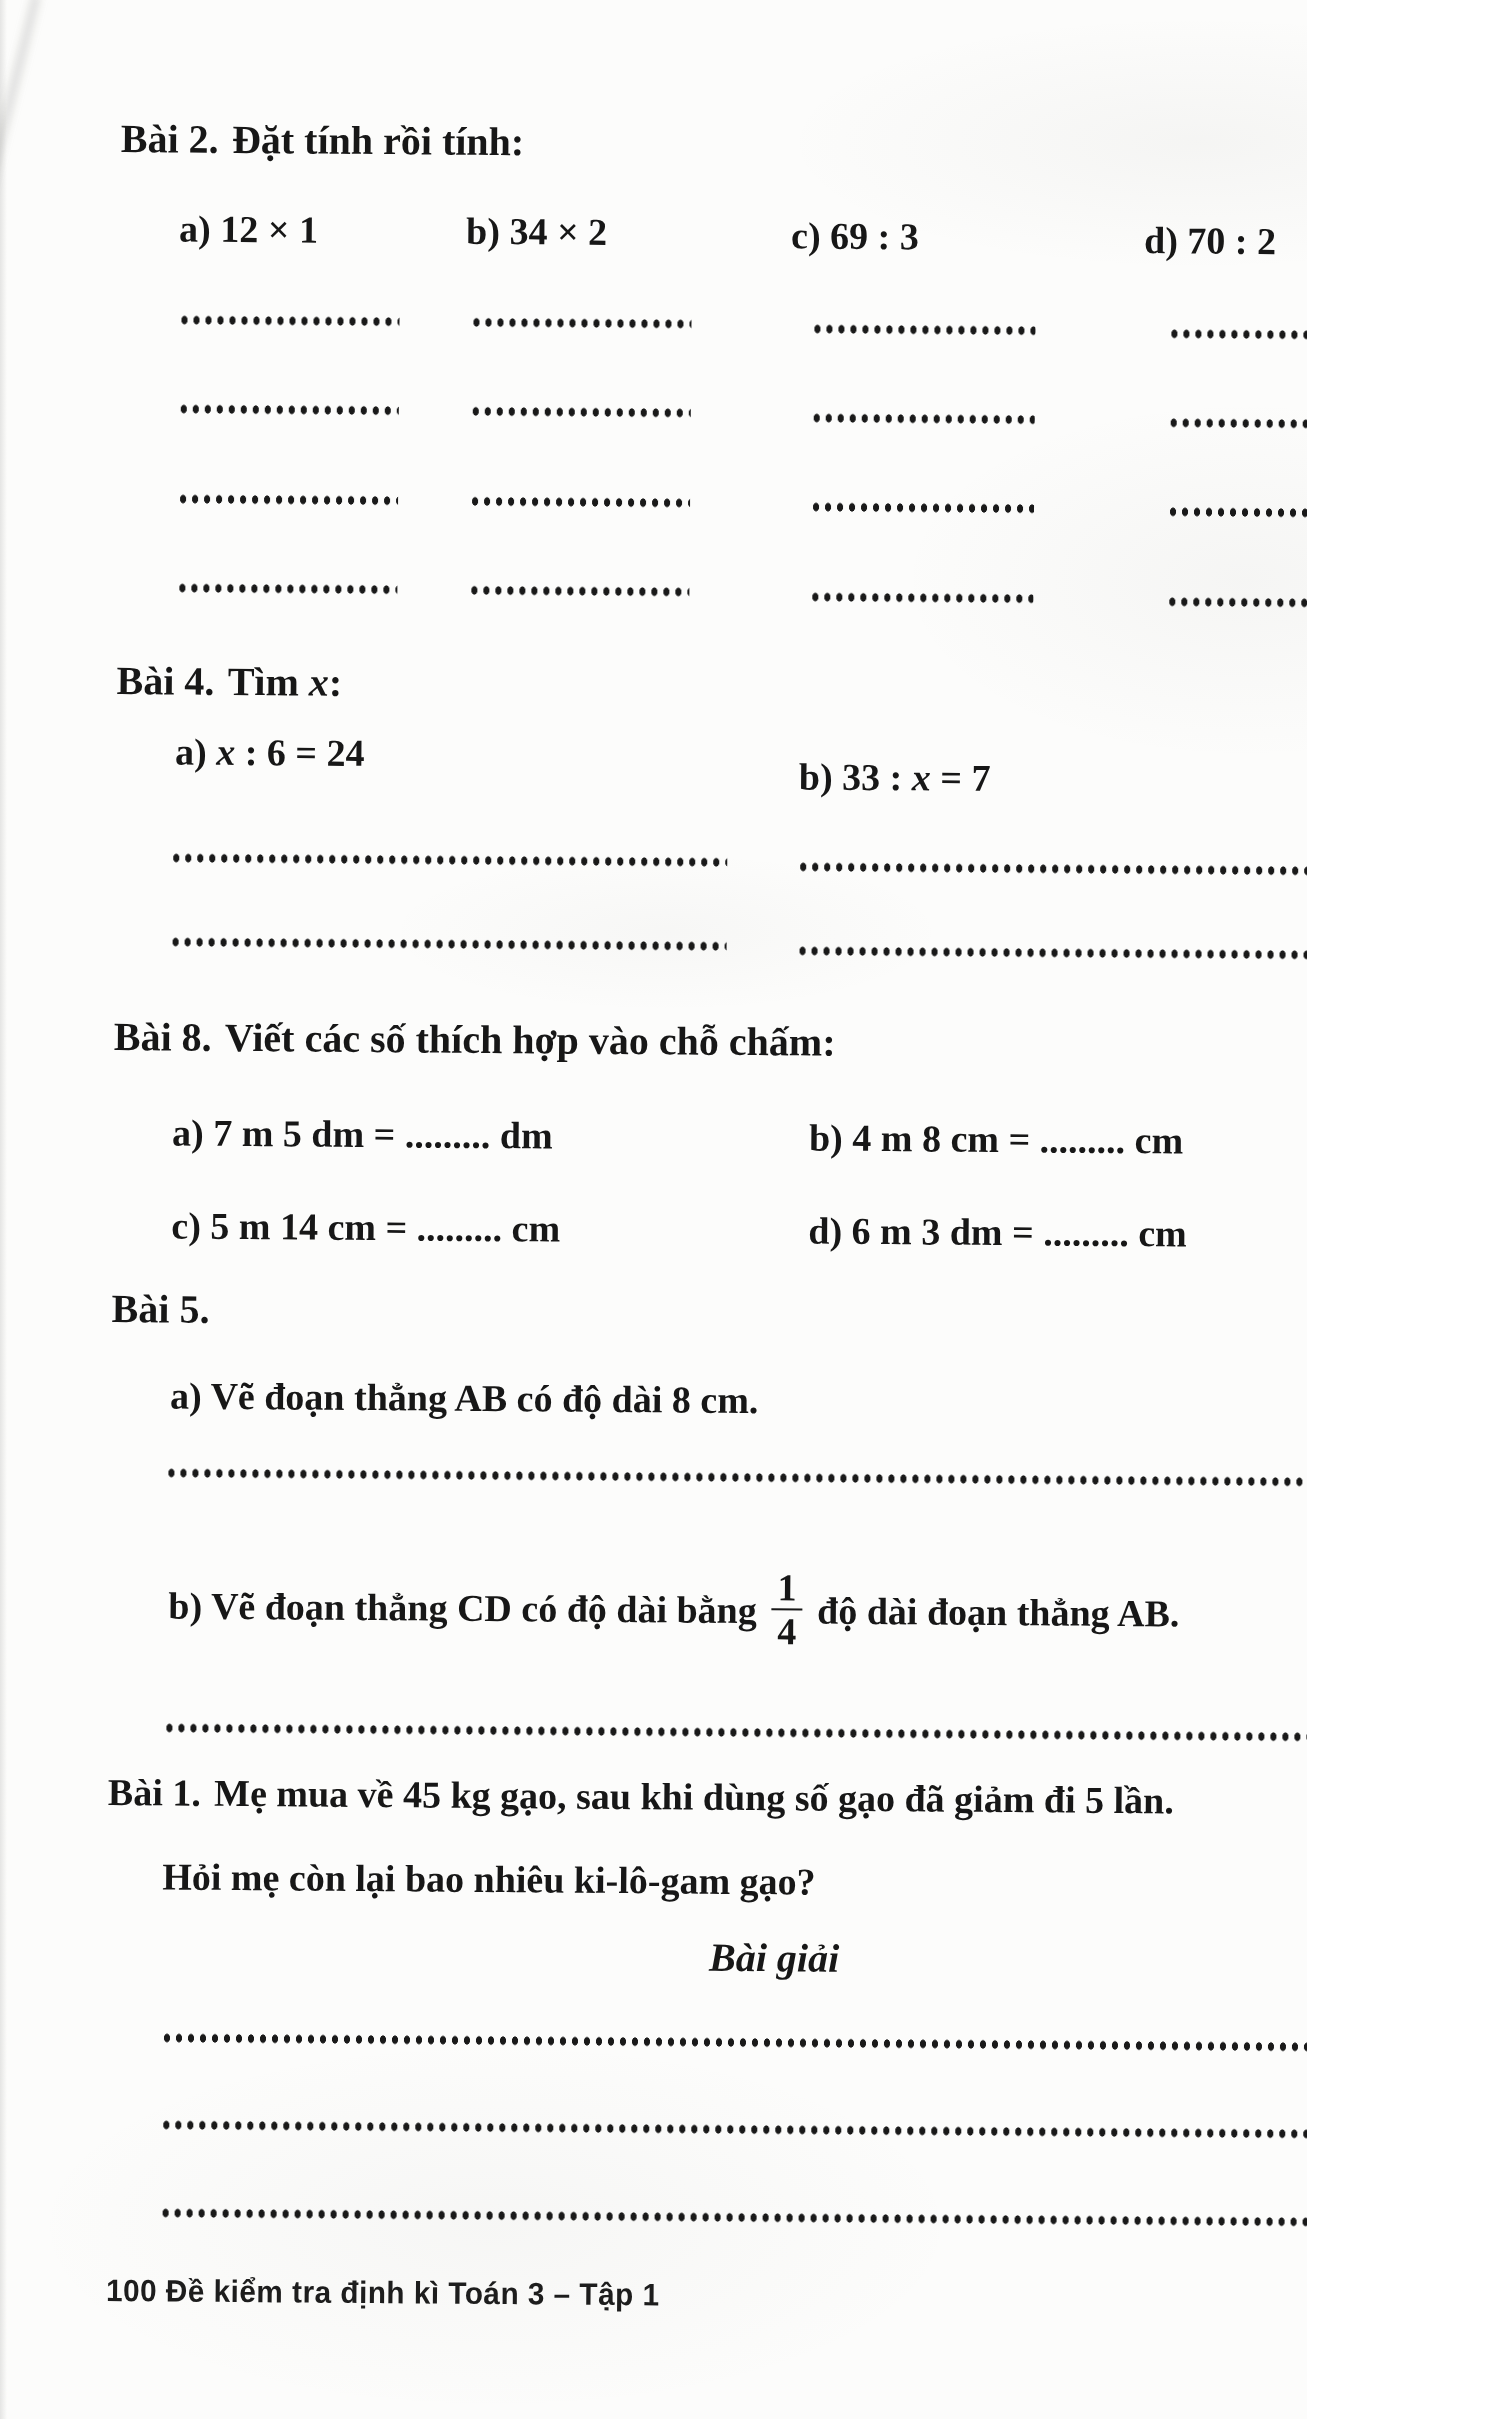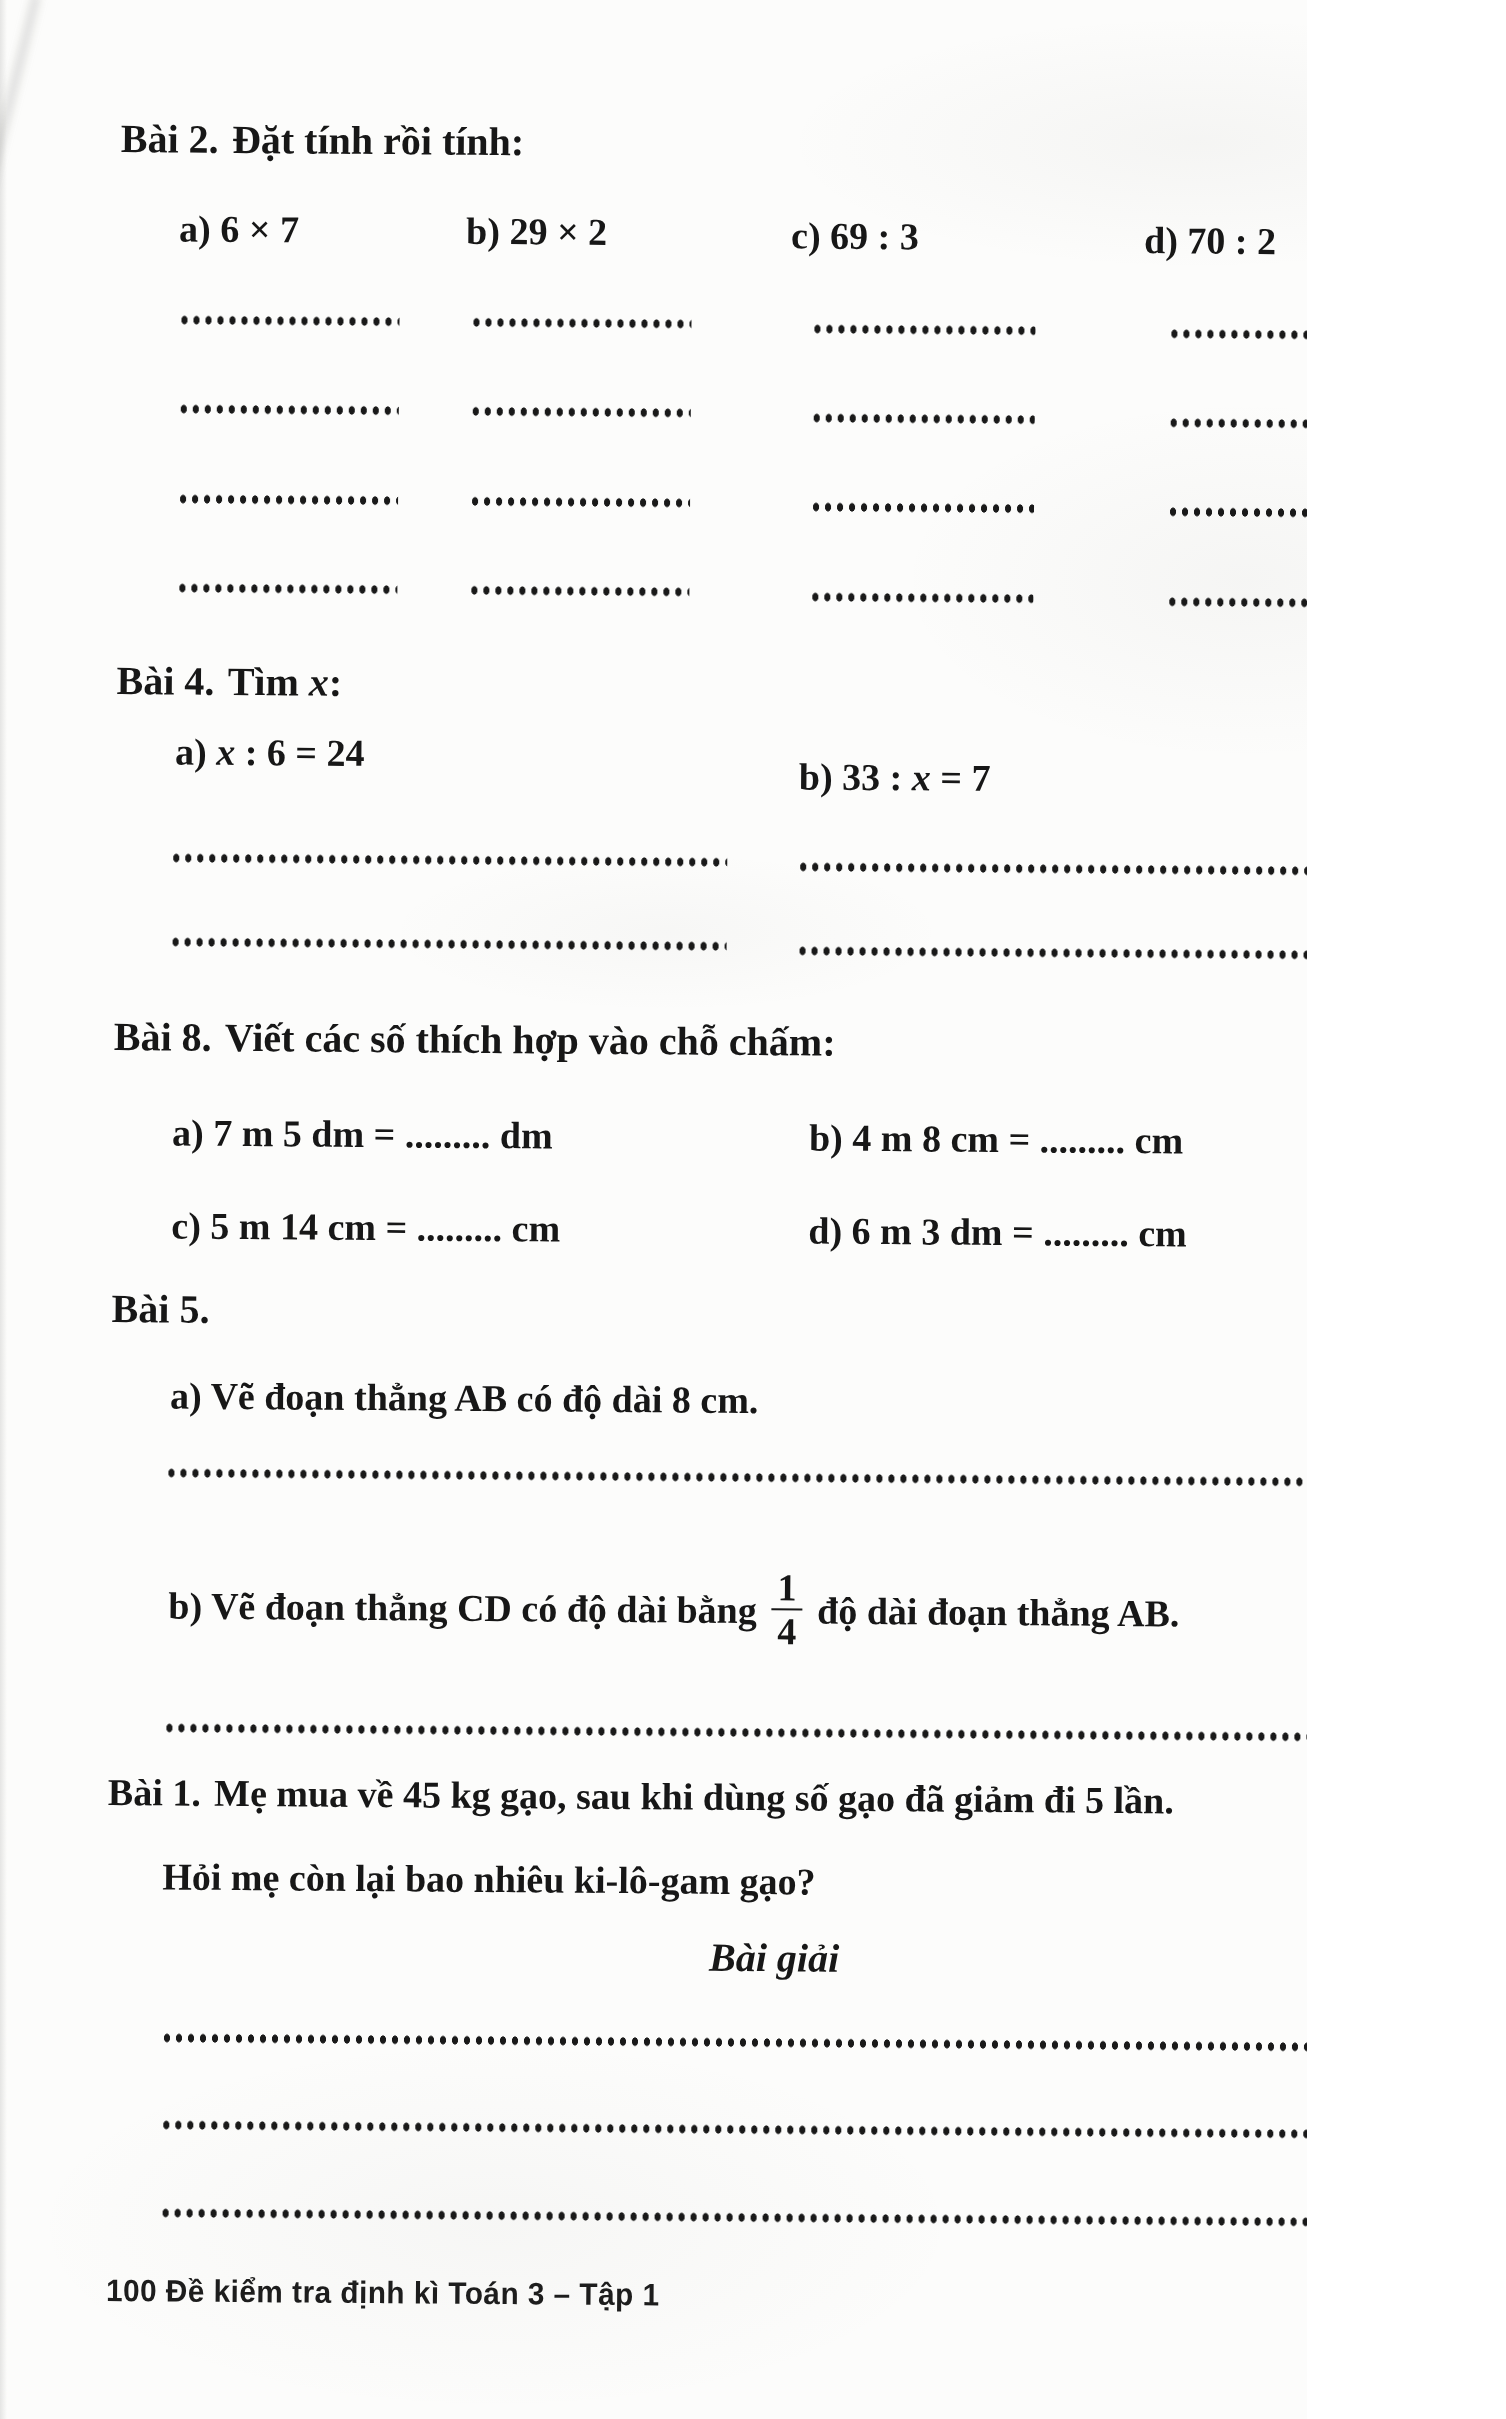--- a/index.html
+++ b/index.html
@@ -57,22 +57,22 @@
 <div class="page">
   <div class="edge"></div>
   <div class="streak"></div>
 
   <div class="sheet">
 
     <div class="line h" style="left:122px;top:114px">
       <span class="blabel">Bài 2.</span><span>Đặt tính rồi tính:</span>
     </div>
 
-    <span class="line" style="left:181px;top:205px">a) 6 × 7</span>
-    <span class="line" style="left:468px;top:205px">b) 29 × 2</span>
+    <span class="line" style="left:181px;top:205px">a) 12 × 1</span>
+    <span class="line" style="left:468px;top:205px">b) 34 × 2</span>
     <span class="line" style="left:793px;top:207px">c) 69 : 3</span>
     <span class="line" style="left:1146px;top:209px">d) 70 : 2</span>
 
     <div class="dl" style="left:181px;top:314px;width:221px"></div>
     <div class="dl" style="left:473px;top:314px;width:221px"></div>
     <div class="dl" style="left:814px;top:318px;width:224px"></div>
     <div class="dl" style="left:1171px;top:320px;width:226px"></div>
 
     <div class="dl" style="left:181px;top:403px;width:221px"></div>
     <div class="dl" style="left:473px;top:403px;width:221px"></div>

